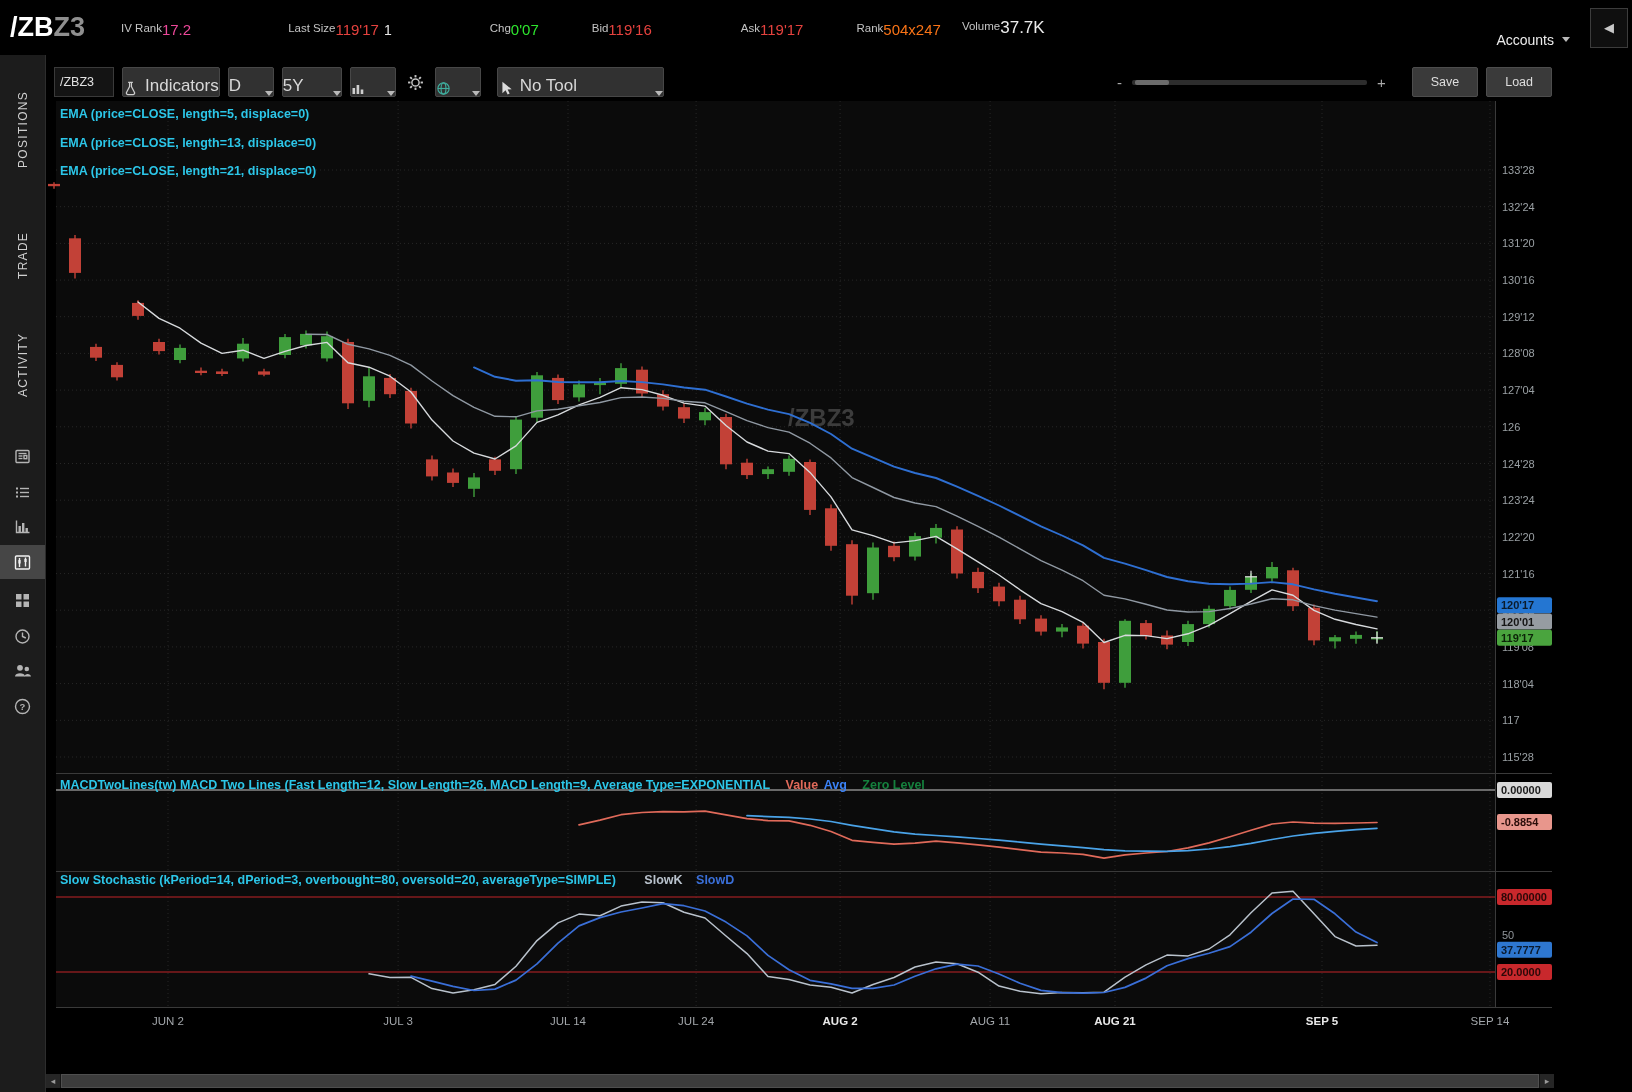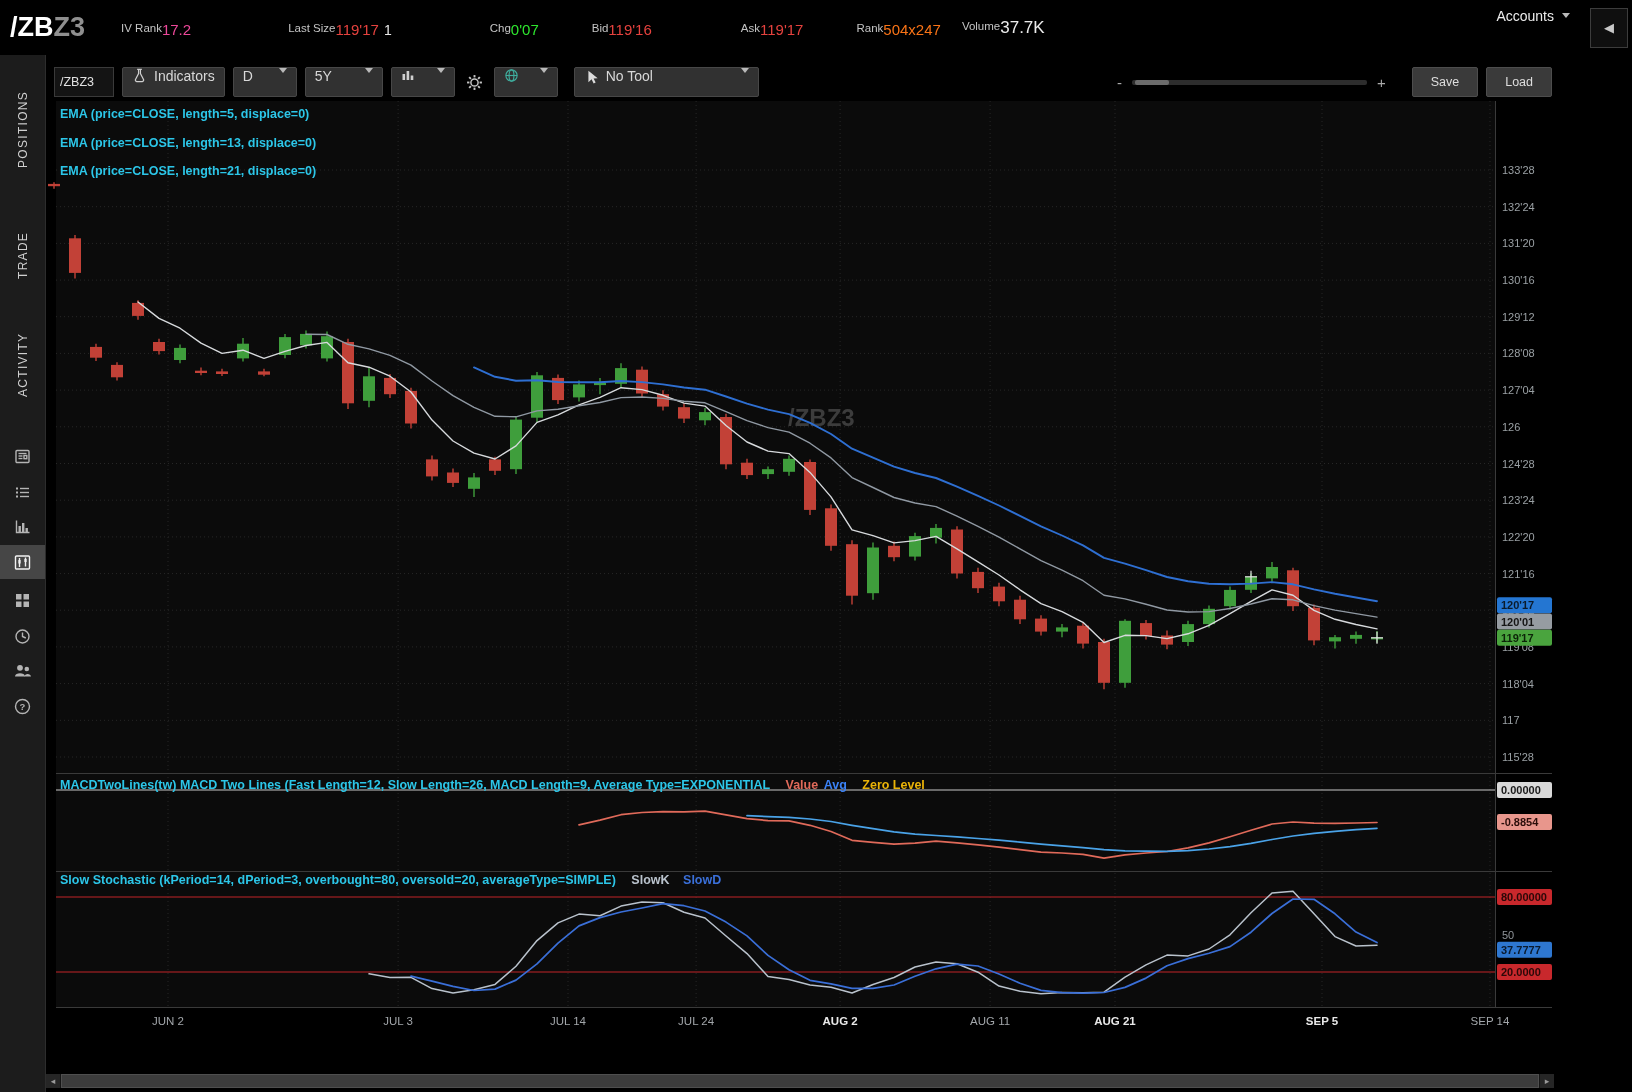--- a/index.html
+++ b/index.html
@@ -10,60 +10,60 @@
   .hdr{position:absolute;left:0;top:0;width:1632px;height:55px;background:#000;display:flex;align-items:center;}
   .logo{font-size:27px;font-weight:bold;margin-left:10px;white-space:nowrap;}
   .logo .root{color:#fff}.logo .sfx{color:#8f8f8f}
   .hstats{display:flex;margin-left:36px;align-items:flex-end;}
   .stat{display:flex;align-items:center;}
   .m1{margin-right:92px}.m2{margin-right:98px}.m3{margin-right:48px}.m4{margin-right:84px}.m5{margin-right:48px}.m6{margin-right:16px}
   .slabel{font-size:11.5px;color:#c4c4c4;margin-bottom:3px;white-space:nowrap;}
   .sval{font-size:15px;color:#e3e3e3;white-space:nowrap;}
   .stat-volume .sval{font-size:17px;}
   .extra{color:#e8e8e8;margin-left:5px;font-size:14px;}
-  .hright{margin-left:auto;display:flex;align-items:flex-start;gap:20px;margin-right:4px;}
+  .hright{margin-left:auto;display:flex;align-items:flex-end;gap:20px;margin-right:4px;}
   .accounts{color:#ececec;font-size:14px;display:flex;align-items:center;gap:8px;cursor:pointer;}
   .chev{width:0;height:0;border-left:4px solid transparent;border-right:4px solid transparent;border-top:5px solid #b9b9b9;display:inline-block;}
   .collapse-btn{width:36px;height:38px;border:1px solid #3c3c3c;background:#0f0f0f;color:#c8c8c8;display:flex;align-items:center;justify-content:center;font-size:13px;cursor:pointer;}
 
   
   .sidebar{position:absolute;left:0;top:55px;width:45px;bottom:0;background:#1c1c1c;border-right:1px solid #2d2d2d;}
   .vtab{position:absolute;left:0;width:45px;display:flex;align-items:center;justify-content:center;color:#d0d0d0;
     font-size:12px;letter-spacing:1.3px;writing-mode:vertical-rl;transform:rotate(180deg);cursor:pointer;}
   .tab-positions{top:6px;height:136px}.tab-trade{top:152px;height:96px}.tab-activity{top:254px;height:112px}
   .icon-cell{position:absolute;left:0;width:45px;height:34px;display:flex;align-items:center;justify-content:center;cursor:pointer;}
   .icon-cell.active{background:#464646;}
   .icon-cell svg{stroke:#b4b4b4;fill:none;stroke-width:1.4;}
   .icon-cell.active svg{stroke:#f2f2f2;}
   .icon-cell svg .fl{fill:#b4b4b4;stroke:none;}
   .icon-cell.active svg .fl{fill:#f2f2f2;}
 
   
   .chart-region{position:absolute;left:46px;top:55px;right:0;bottom:0;background:#000;}
   .toolbar{position:absolute;left:8px;top:12px;height:30px;display:flex;align-items:stretch;gap:8px;width:1498px;}
-  .tbtn{display:flex;align-items:flex-start;gap:7px;background:#313131;border:1px solid #474747;border-radius:2px;
-    color:#d8d8d8;font-size:14px;padding:0 9px;cursor:pointer;white-space:nowrap;}
+  .tbtn{display:flex;align-items:flex-end;gap:7px;background:#313131;border:1px solid #474747;border-radius:2px;
+    color:#d8d8d8;font-size:17px;padding:0 0;cursor:pointer;white-space:nowrap;}
   .tinput{background:#141414;border:1px solid #3a3a3a;color:#e2e2e2;font-size:12.5px;width:48px;padding:0 5px;outline:none;}
   .ticon{display:flex;align-items:center;justify-content:center;padding:0 3px;cursor:pointer;}
   .tb-spacer{flex:1;}
   .zoomgrp{display:flex;align-items:center;gap:10px;margin-right:18px;color:#aaa;font-size:15px;}
   .ztrack{position:relative;width:235px;height:5px;background:#2d2d2d;border-radius:2px;cursor:pointer;}
   .zhandle{position:absolute;left:3px;top:0;width:34px;height:5px;background:#6b6b6b;border-radius:2px;}
   .btn-sl{background:#3a3a3a;border:1px solid #4d4d4d;border-radius:2px;color:#dedede;font-size:12.5px;
     display:flex;align-items:center;justify-content:center;padding:0 18px;cursor:pointer;}
 
   #chart-svg{position:absolute;left:0;top:46px;width:1510px;height:969px;display:block;}
   #chart-svg text{font-family:"Liberation Sans",sans-serif;}
 
   .ovl{position:absolute;white-space:nowrap;font-size:12.5px;font-weight:600;}
   .lbl-cyan{color:#2cc6e8;}
   .lbl-red{color:#e06a5a;margin-left:12px;}
   .lbl-blue{color:#3b82f6;margin-left:2px;}
-  .lbl-gray{color:#eab308;margin-left:12px;}
-  .lbl-k{color:#b9c2cc;margin-left:12px;}
+  .lbl-gray{color:#15803d;margin-left:12px;}
+  .lbl-k{color:#b9c2cc;margin-left:25px;}
   .lbl-d{color:#3a6fd8;margin-left:10px;}
   .ema-0{left:14px;top:52px;}
   .ema-1{left:14px;top:81px;}
   .ema-2{left:14px;top:109px;}
   .macd-row{left:14px;top:723px;}
   .stoch-row{left:14px;top:818px;}
 
   .scrollbar{position:absolute;left:0;top:1019px;width:1508px;height:14px;background:#151515;display:flex;align-items:center;}
   .sb-arrow{width:14px;height:14px;display:flex;align-items:center;justify-content:center;color:#9a9a9a;font-size:9px;background:#262626;cursor:pointer;}
   .sb-thumb{flex:1;height:12px;background:#3c3c3c;border:1px solid #4f4f4f;margin:0 1px;cursor:grab;}

